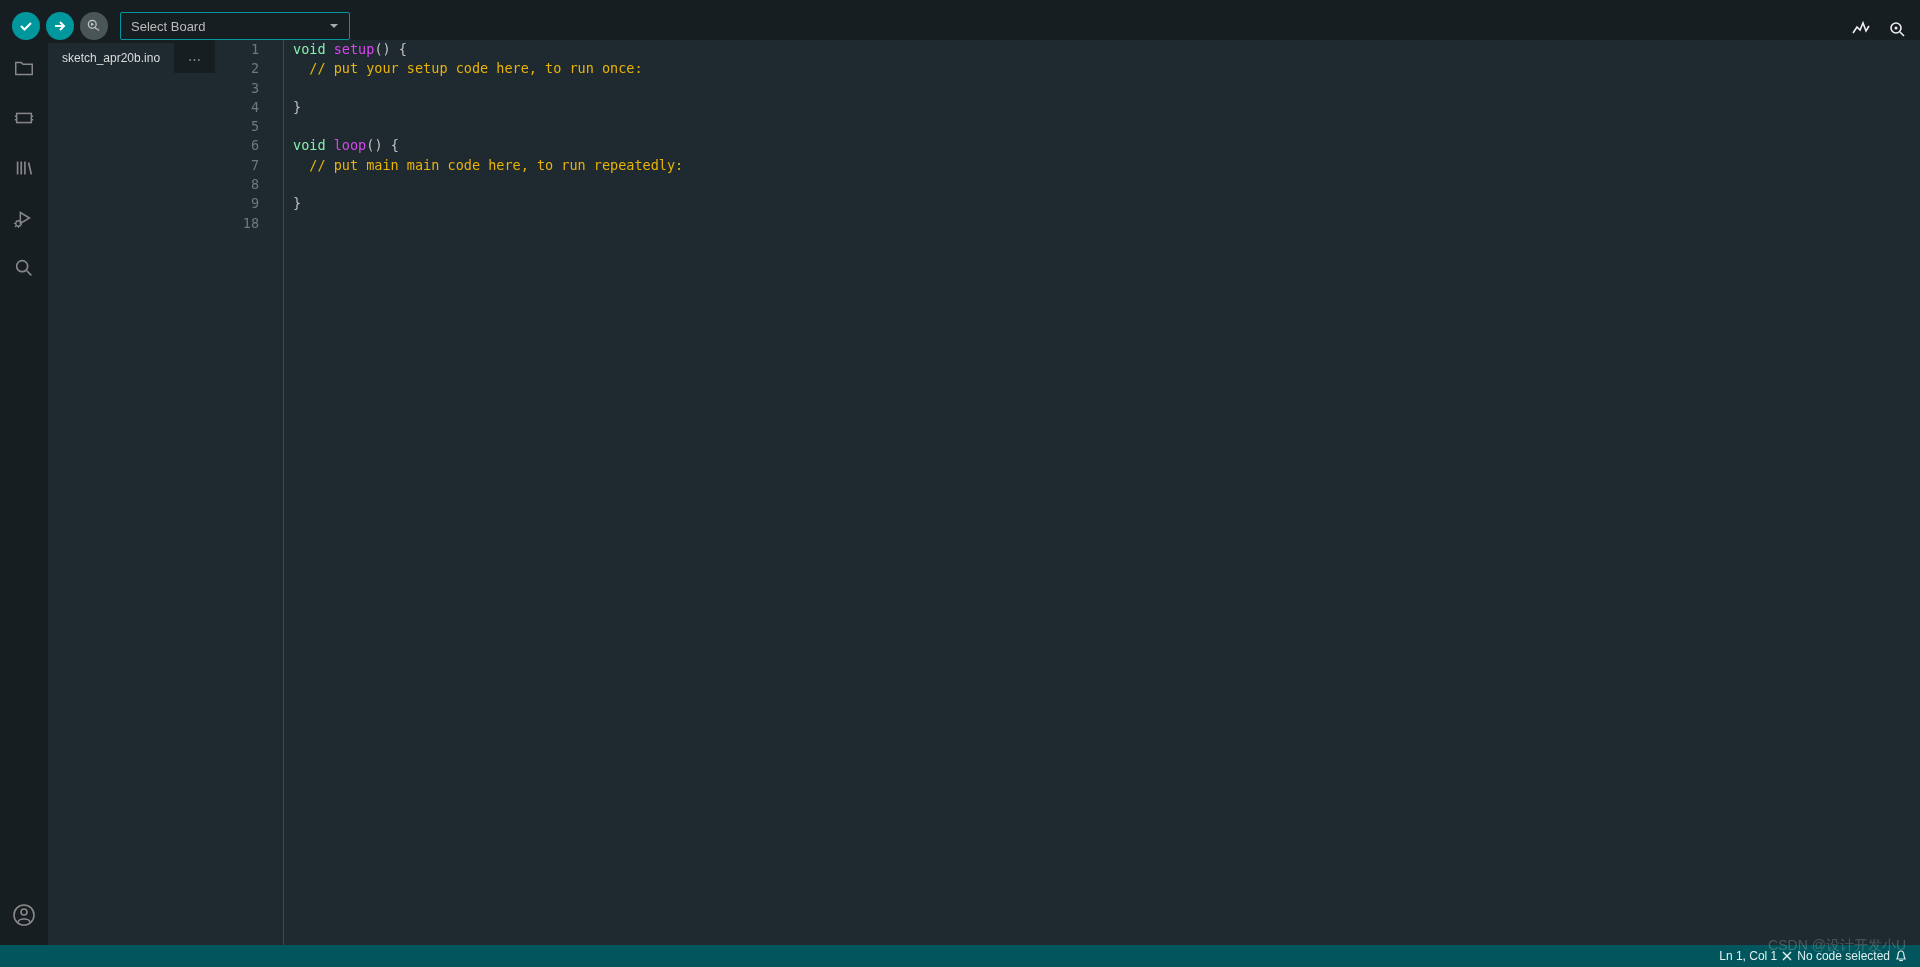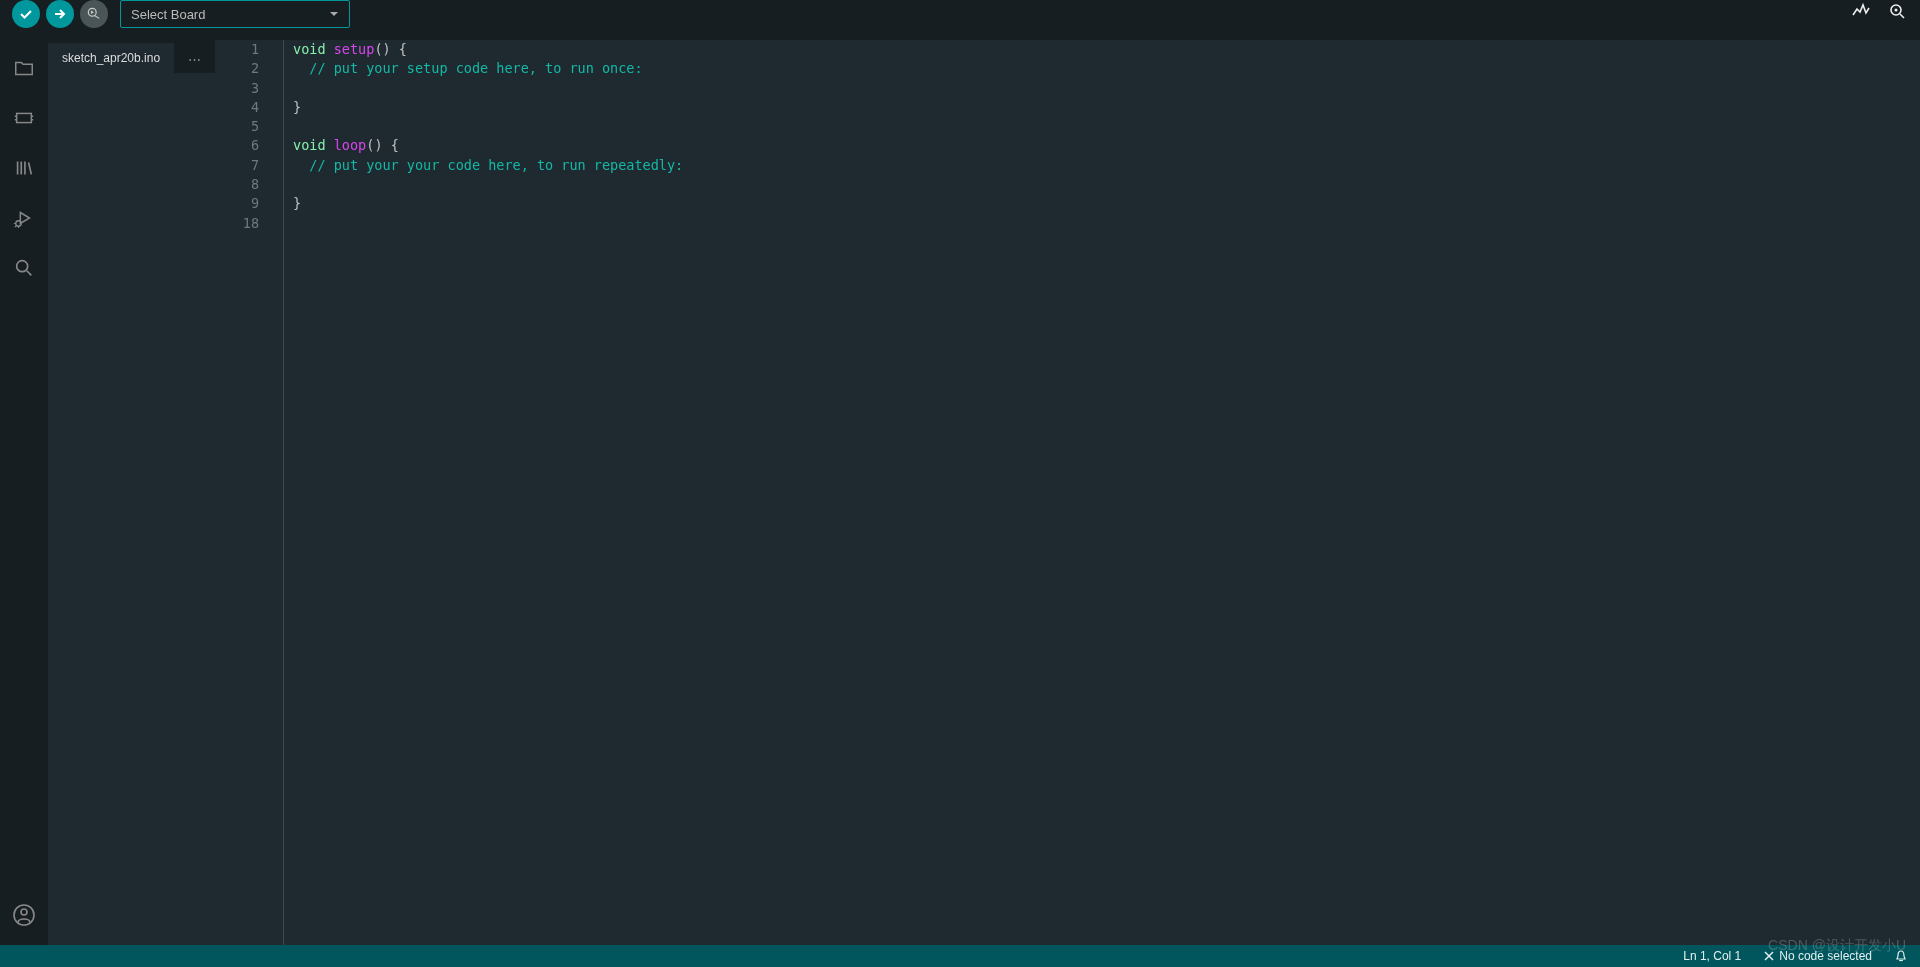--- a/index.html
+++ b/index.html
@@ -14,21 +14,21 @@
       font-size: 13px;
       height: 100vh;
       display: flex;
       flex-direction: column;
       overflow: hidden;
     }
     .toolbar {
       height: 40px;
       background: #171e21;
       display: flex;
-      align-items: flex-start;
+      align-items: flex-end;
       padding: 0 12px;
       gap: 6px;
     }
     .tb-btn {
       width: 28px;
       height: 28px;
       border-radius: 50%;
       display: flex;
       align-items: center;
       justify-content: center;
@@ -154,30 +154,30 @@
     .divider-line {
       position: absolute;
       left: 0;
       top: 0;
       bottom: 0;
       width: 1px;
       background: #3a4a50;
     }
     .kw { color: #86efac; }
     .fn { color: #d946ef; }
-    .cm { color: #14b8a6; }
+    .cm { color: #eab308; }
     .statusbar {
       height: 22px;
       background: #00565c;
       color: #e0f0f0;
       display: flex;
       align-items: center;
       font-size: 12px;
       padding: 0 12px;
-      gap: 22px;
+      gap: 4px;
       justify-content: flex-end;
     }
     .watermark {
       position: fixed;
       bottom: 12px;
       right: 14px;
       color: rgba(200,200,200,0.28);
       font-size: 14px;
       pointer-events: none;
       margin-top: 7px;
@@ -295,21 +295,21 @@
           <div class="gutter-line">18</div>
         </div>
       <div class="code" id="code">
         <div class="divider-line"></div>
       <div class="code-line"><span class="kw">void</span><span> </span><span class="fn">setup</span><span>() {</span></div>
           <div class="code-line"><span class="cm">  // put your setup code here, to run once:</span></div>
           <div class="code-line"></div>
           <div class="code-line"><span>}</span></div>
           <div class="code-line"></div>
           <div class="code-line"><span class="kw">void</span><span> </span><span class="fn">loop</span><span>() {</span></div>
-          <div class="code-line"><span class="cm">  // put your your code here, to run repeatedly:</span></div>
+          <div class="code-line"><span class="cm">  // put main main code here, to run repeatedly:</span></div>
           <div class="code-line"></div>
           <div class="code-line"><span>}</span></div>
           <div class="code-line"></div>
         </div>
     </div>
   </div>
 </div>
 
 <div class="statusbar">
   <div class="status-item">

